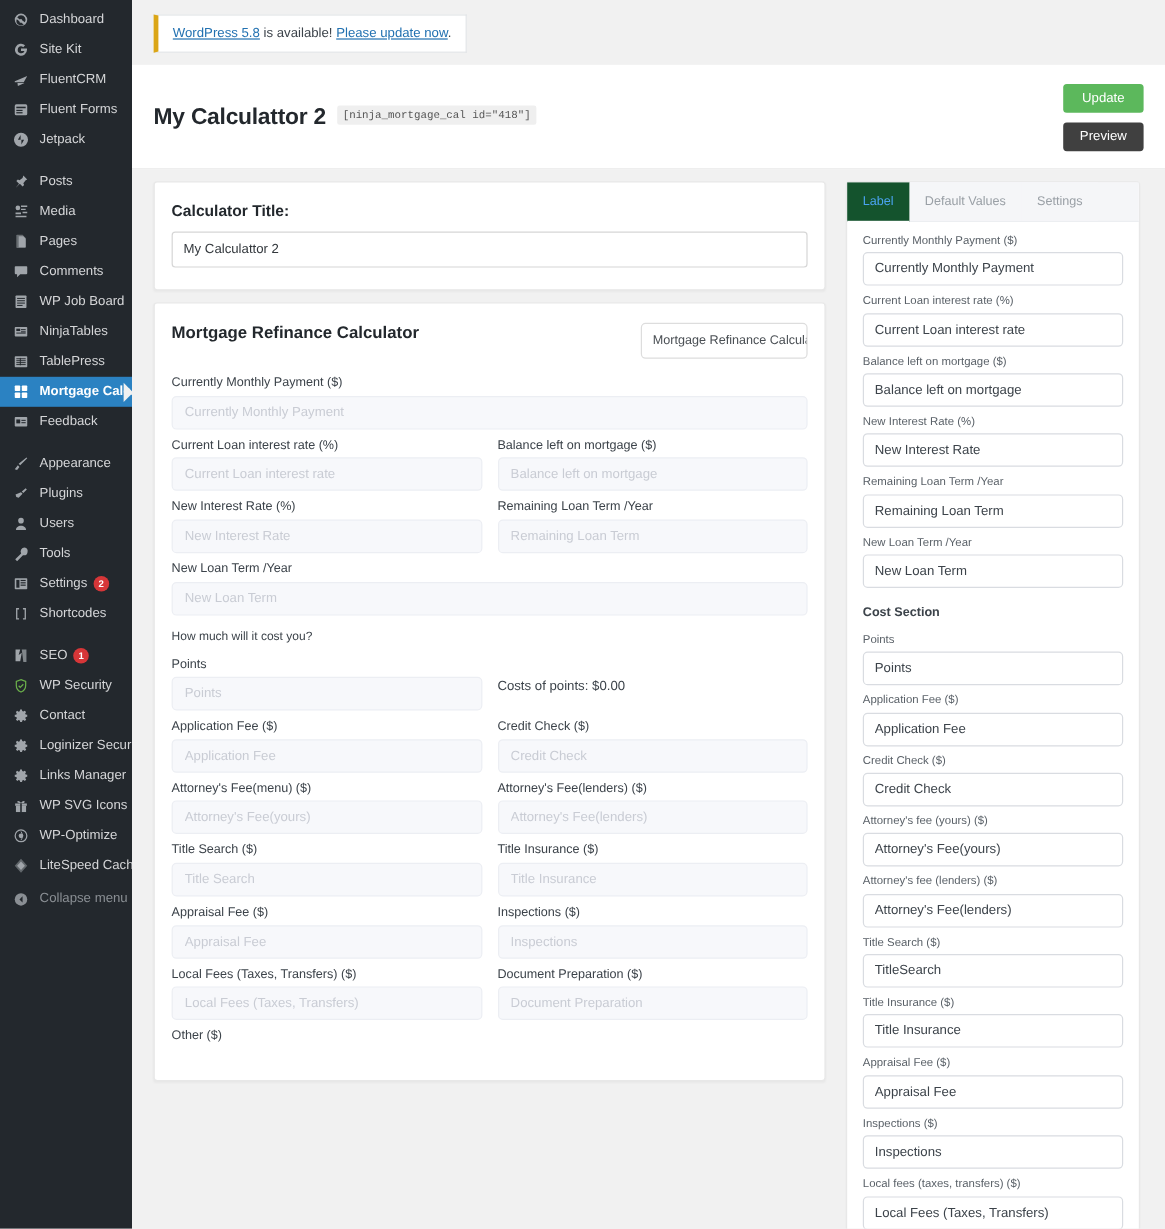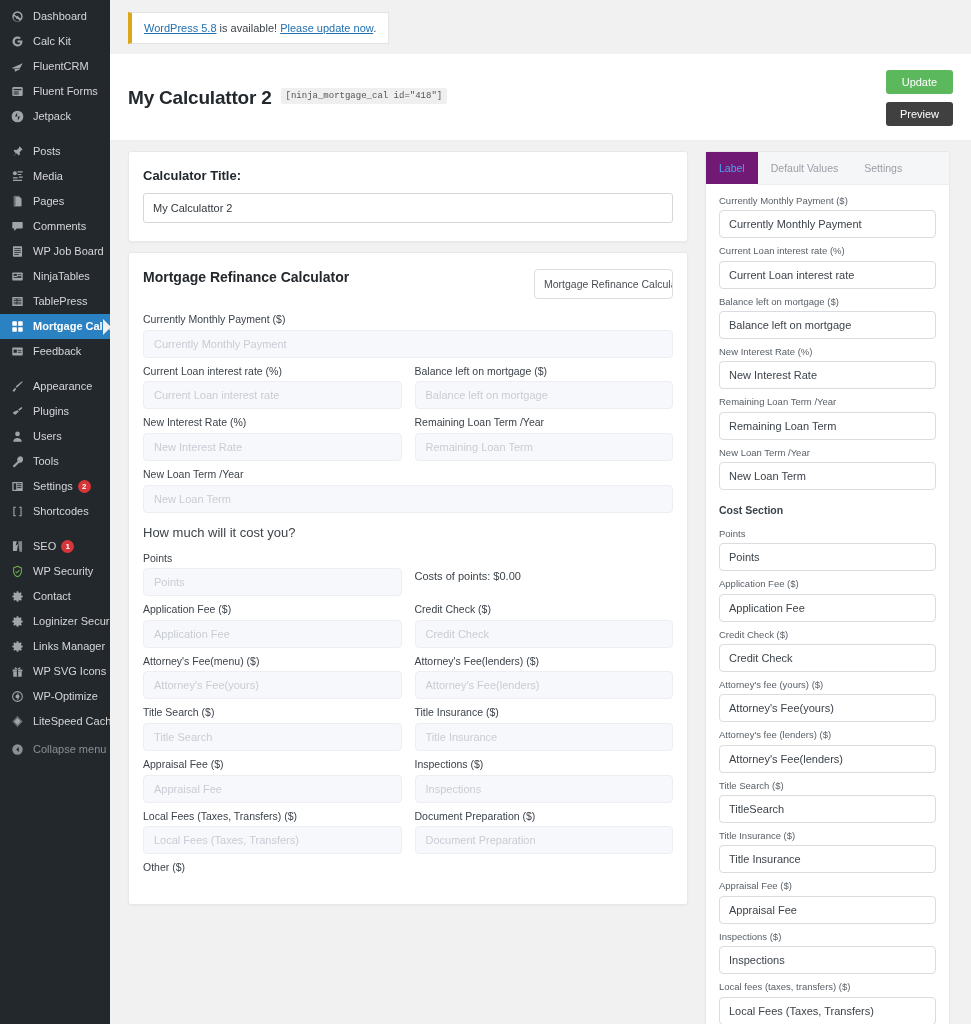--- a/index.html
+++ b/index.html
@@ -223,21 +223,21 @@
     background: #f7f8fb;
     border-radius: 4px;
     padding: 0 10px;
     font-size: 11px;
     color: #3c434a;
     font-family: "Liberation Sans", sans-serif;
   }
   .fg input::placeholder { color: #c9ccd4; }
 
   .sub-head {
-    font-size: 13px;
+    font-size: 10px;
     color: #3c434a;
     margin: 12px 0 12px 0;
   }
   .points-row {
     display: flex;
     gap: 13px;
     align-items: flex-start;
   }
   .points-row .fg { flex: 1; min-width: 0; }
   .points-cost {
@@ -263,21 +263,21 @@
   }
   .tab {
     padding: 10px 13px;
     font-size: 10.5px;
     color: #9aa0a6;
     cursor: pointer;
     background: #f5f6f8;
   }
   .tab.active {
     color: #4aa3f0;
-    background: #701a75;
+    background: #14532d;
     border-bottom: 1px solid #fff;
     margin-bottom: -1px;
   }
   .side-body { padding: 10px 13px 0 13px; }
   .side-fg { margin-bottom: 7px; }
   .side-fg label {
     display: block;
     font-size: 9.5px;
     color: #5a6168;
     margin-bottom: 3px;
@@ -314,21 +314,21 @@
           </svg>
         </span>
         <span class="mi-label">Dashboard</span>
       </div>
       <div class="menu-item">
         <span class="mi-icon">
           <svg width="13" height="13" viewBox="0 0 20 20" fill="currentColor">
             <path d="M10 8.4v3.2h4.5A4.5 4.5 0 1110 5.5a4.3 4.3 0 012.9 1.1l2.3-2.3A7.7 7.7 0 1017.7 10c0-.6 0-1.1-.1-1.6z"></path>
           </svg>
         </span>
-        <span class="mi-label">Calc Kit</span>
+        <span class="mi-label">Site Kit</span>
       </div>
       <div class="menu-item">
         <span class="mi-icon">
           <svg width="13" height="13" viewBox="0 0 20 20" fill="currentColor">
             <path d="M2 12l16-7-4.5 8H2zm3.5 2h9L6 18z"></path>
           </svg>
         </span>
         <span class="mi-label">FluentCRM</span>
       </div>
       <div class="menu-item">

